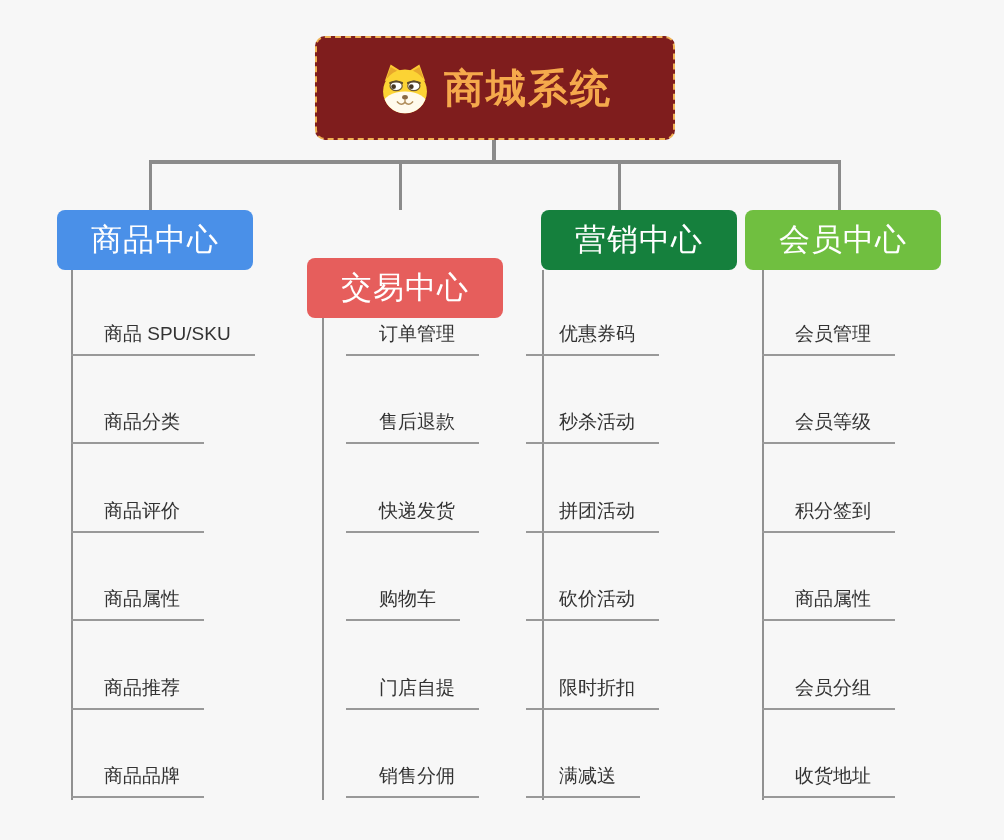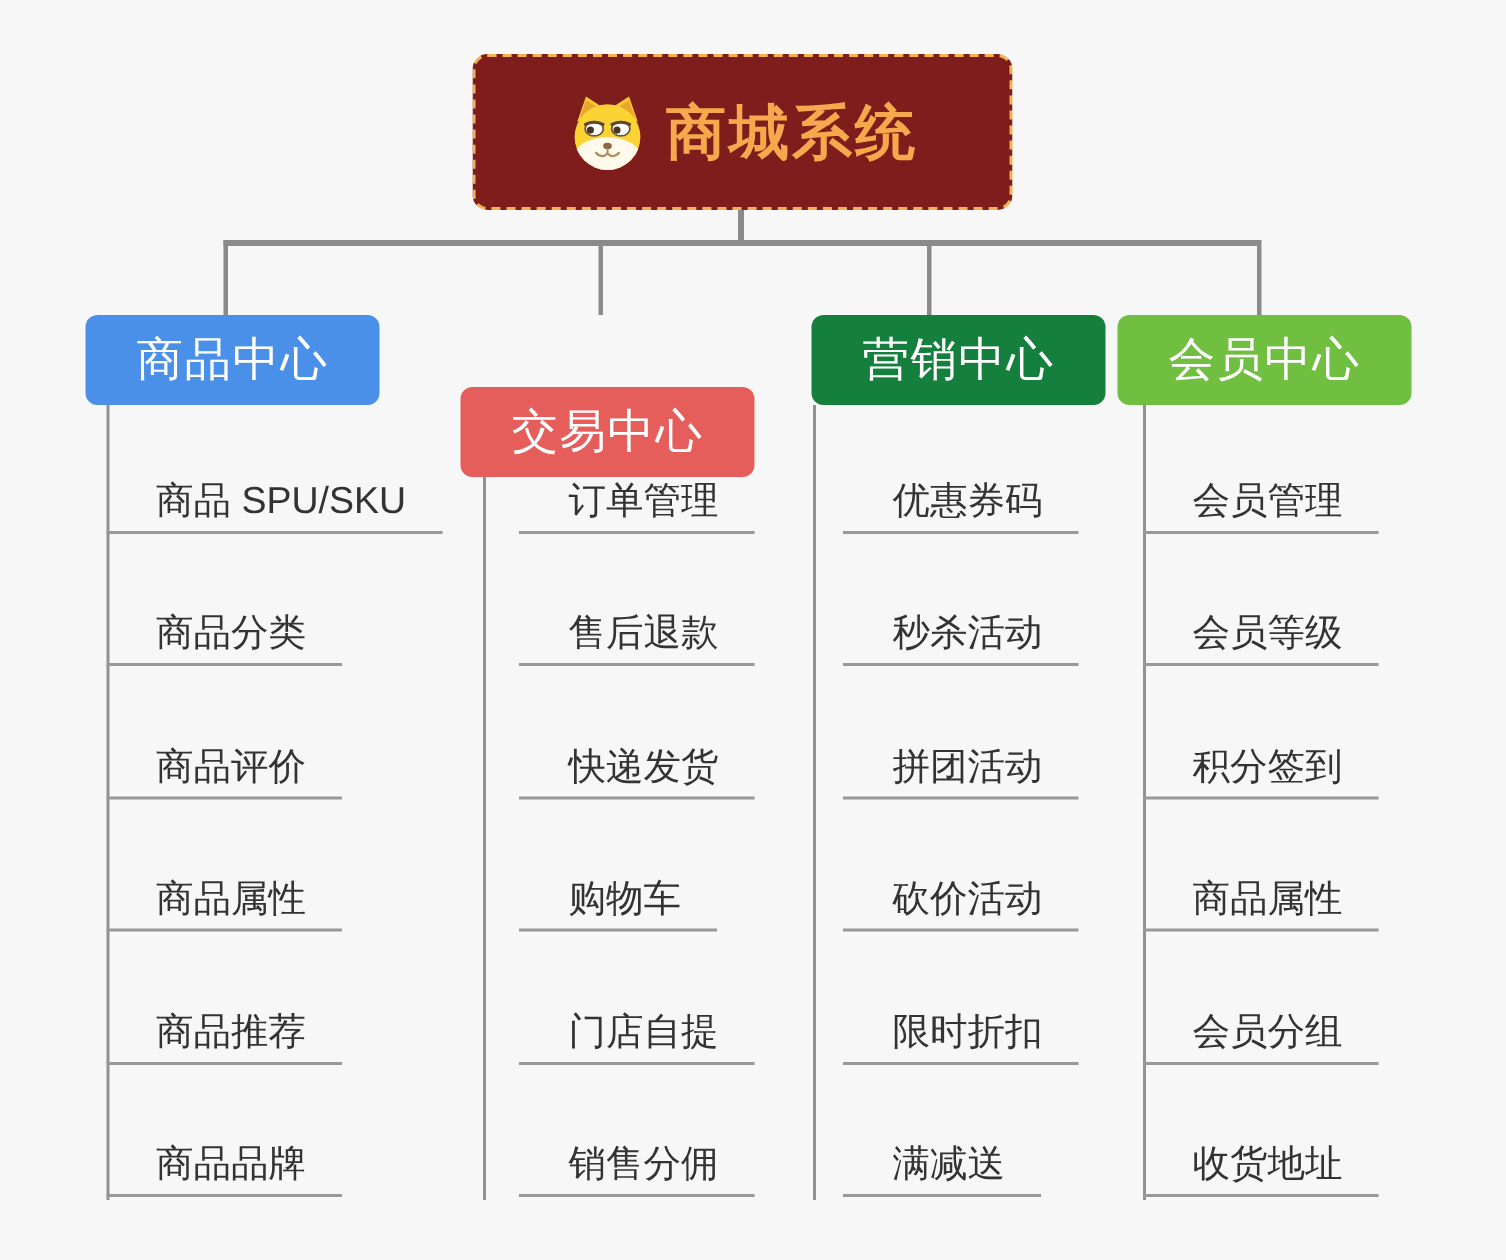--- a/index.html
+++ b/index.html
@@ -56,21 +56,21 @@
     top:267px;
   }
   .slot{
     height:88.5px;
     display:flex;
     align-items:flex-end;
   }
   .item{
     border-bottom:2px solid #999999;
     padding:0 24px 6px 33px;
-    font-size:25px;
+    font-size:19px;
     color:#333333;
     white-space:nowrap;
     line-height:28px;
   }
   .trunk{width:2px;background:#919191;}
 </style>
 </head>
 <body>
 
 <div class="canvas">
@@ -153,21 +153,21 @@
         <div class="item">购物车</div>
       </div>
     <div class="slot">
         <div class="item">门店自提</div>
       </div>
     <div class="slot">
         <div class="item">销售分佣</div>
       </div>
   </div>
 
-  <div class="branch-items" style="left:562px;text-align:right;">
+  <div class="branch-items" style="left:526px;text-align:right;">
     <div class="slot">
         <div class="item">优惠券码</div>
       </div>
     <div class="slot">
         <div class="item">秒杀活动</div>
       </div>
     <div class="slot">
         <div class="item">拼团活动</div>
       </div>
     <div class="slot">

